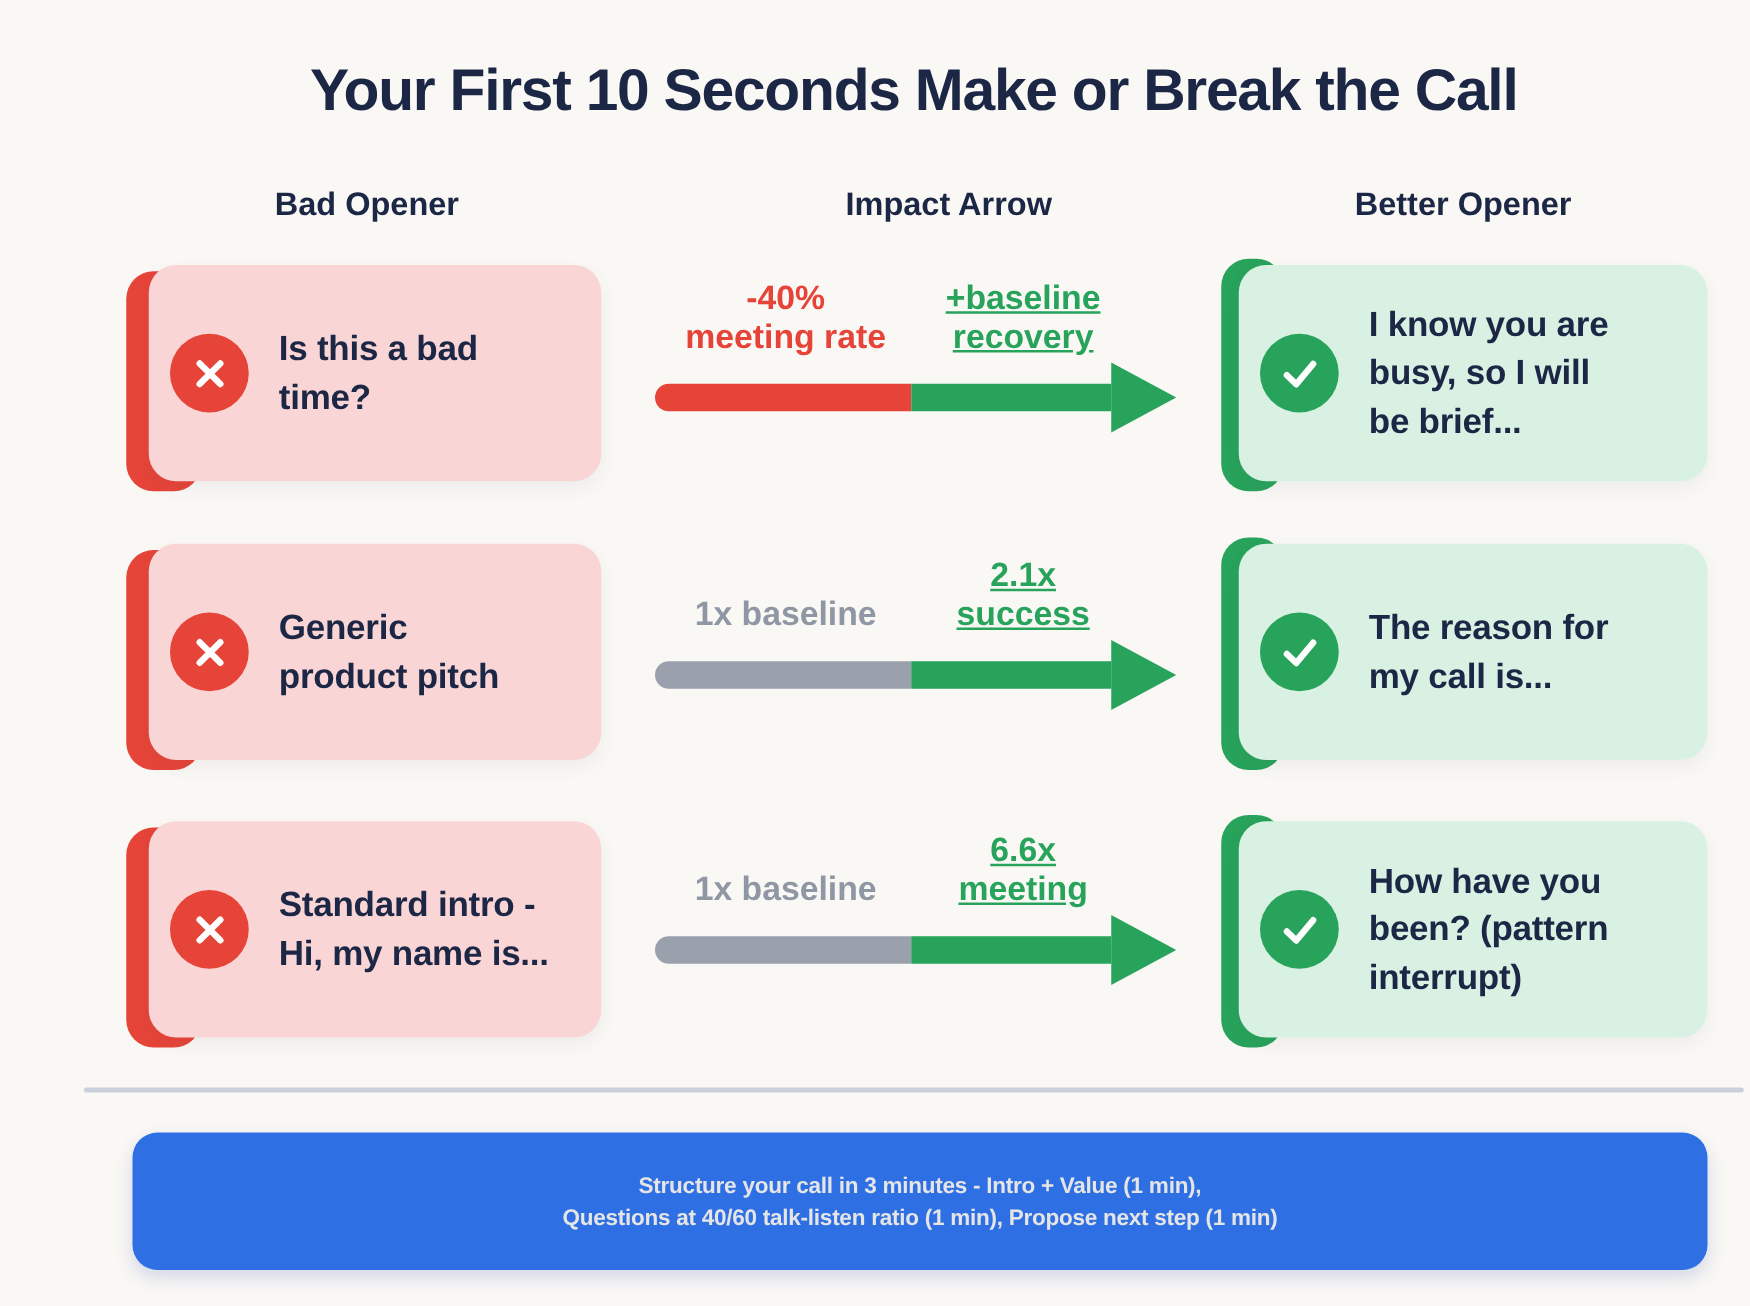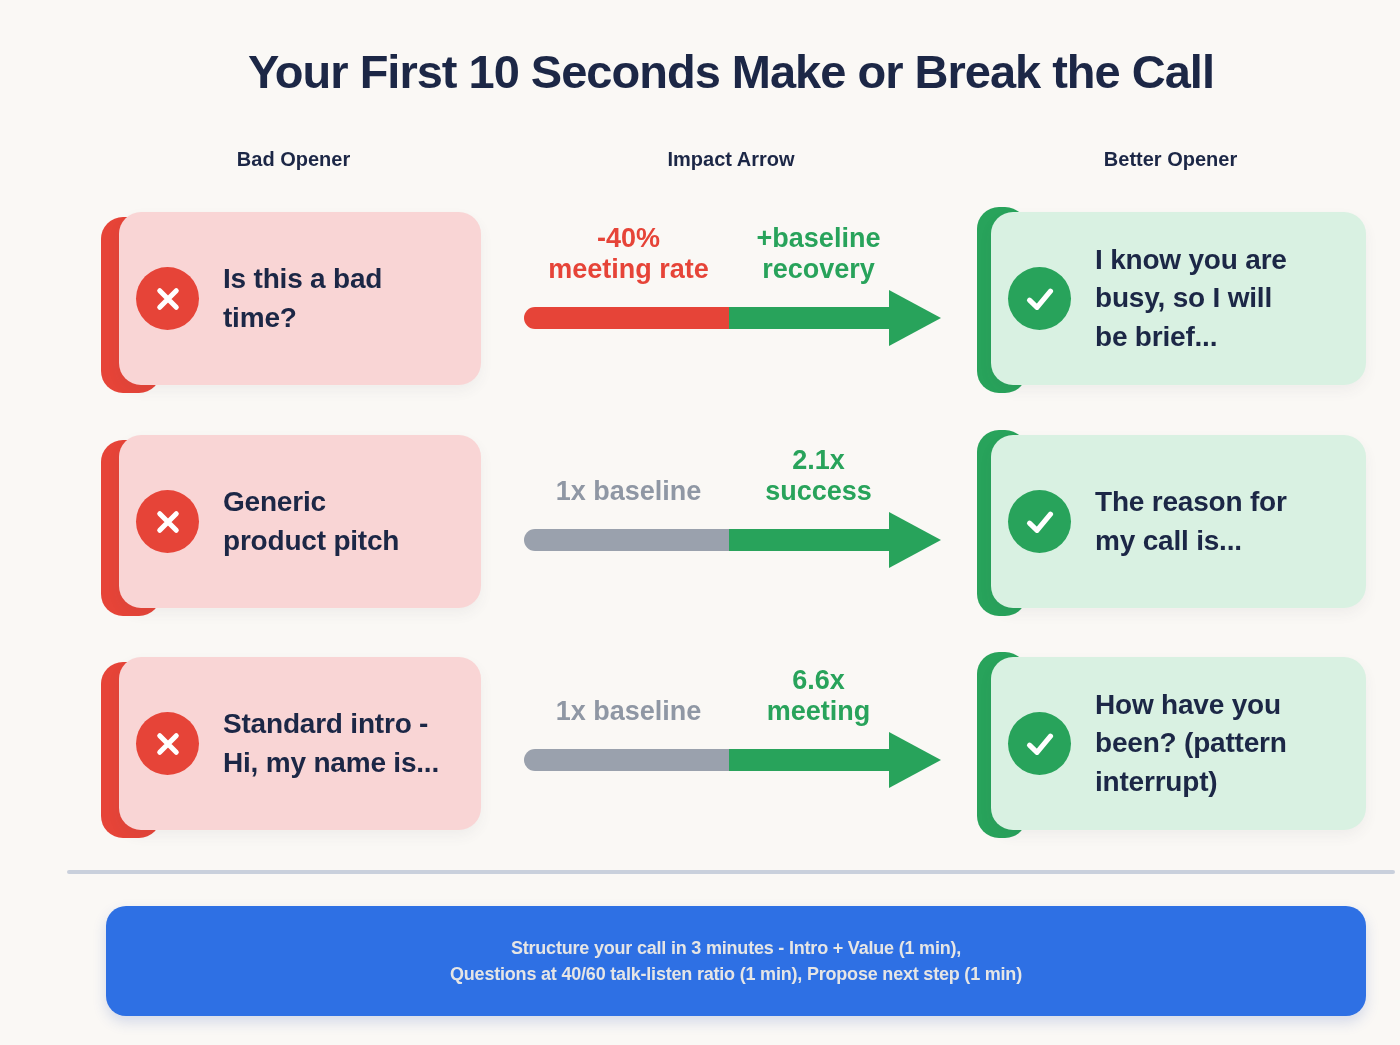--- a/index.html
+++ b/index.html
@@ -12,24 +12,24 @@
   }
   .canvas { position:relative; width:1400px; height:1045px;margin-left:31px; }
 
   .page-title {
     position:absolute; top:44px; left:0; width:100%;
     text-align:center; font-size:47px; font-weight:700;
     letter-spacing:-1px; color: var(--navy);
   }
   .col-header {
     position:absolute; top:148px; text-align:center;
-    font-size:20px; font-weight:700; color: var(--navy);
+    font-size:26px; font-weight:700; color: var(--navy);
   }
   .col-header.bad    { left:65px;  width:395px; }
-  .col-header.impact { left:490px; width:420px; }
+  .col-header.impact { left:518px; width:420px; }
   .col-header.better { left:942px; width:395px; }
 
   
   .card {
     position:absolute; height:173px; border-radius:22px;
     display:flex; align-items:center;
     box-shadow: 0 6px 14px rgba(60,60,80,0.06);
   }
   .card.bad-card    { left:88px;  width:362px; background: var(--pink); }
   .card.better-card { left:960px; width:375px; background: var(--lightgreen); }
@@ -65,21 +65,21 @@
 
   .labels { position:absolute; top:0; left:0; right:0; height:70px; }
   .label {
     position:absolute; bottom:0; text-align:center;
     font-size:27px; font-weight:700; line-height:1.15; white-space:pre-line;
   }
   .label.left-label  { left:0;    width:215px; }
   .label.right-label { left:205px; width:185px; }
   .label.red-lab   { color: var(--red); }
   .label.gray-lab  { color: var(--graytext); }
-  .label.green-lab { color: var(--green); }
+  .label.green-lab { color: var(--green); text-decoration: underline; }
 
   .bar { position:absolute; top:75px; left:3px; display:flex; align-items:center; height:56px; }
   .seg { height:22px; }
   .seg-first  { width:205px; border-radius:12px 0 0 12px; }
   .seg-red  { background: var(--red); }
   .seg-gray { background: var(--gray); }
   .seg-green { width:160px; background: var(--green); }
   .arrow-head {
     width:0; height:0;
     border-top:28px solid transparent;

